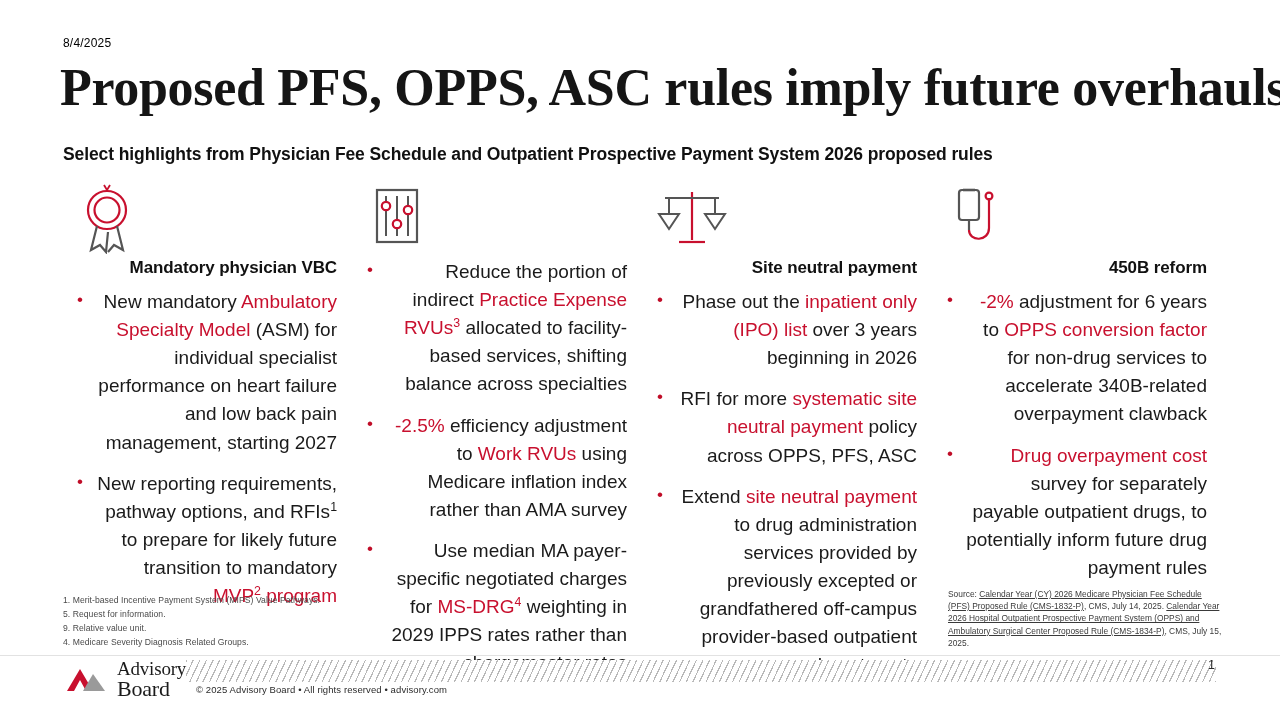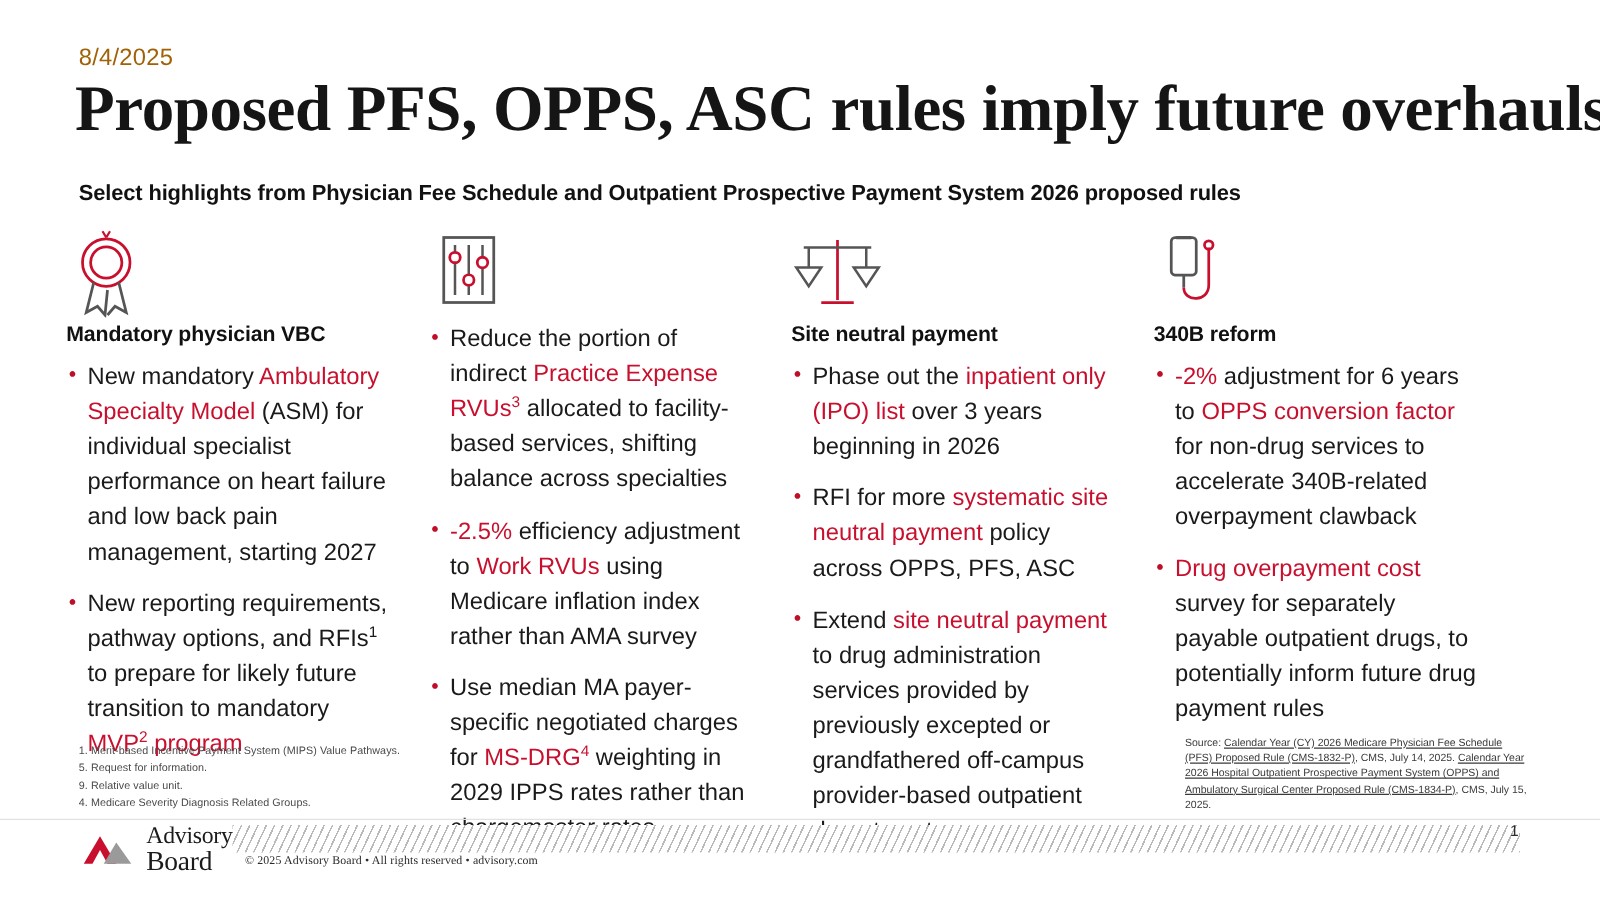--- a/index.html
+++ b/index.html
@@ -16,22 +16,22 @@
     position: relative;
   }
   .slide {
     position: absolute;
     inset: 0;
   }
   .date {
     position: absolute;
     left: 63px;
     top: 36px;
-    font-size: 19px;
-    color: #a16207;
+    font-size: 12px;
+    color: #000000;
     letter-spacing: 0.2px;
   }
   .title {
     position: absolute;
     left: 60px;
     top: 58px;
     font-family: "Liberation Serif", serif;
     font-size: 52px;
     font-weight: 700;
     color: #151515;
@@ -43,25 +43,26 @@
     left: 63px;
     top: 144px;
     font-size: 17.5px;
     font-weight: bold;
     color: #111111;
     letter-spacing: -0.1px;
     white-space: nowrap;
   }
   .columns {
     position: absolute;
-    left: 53px;
+    left: 75px;
     top: 180px;
     width: 1160px;
     display: flex;
     gap: 0px;
+    text-align: right;
   }
   .col {
     width: 290px;
     box-sizing: border-box;
     padding-right: 28px;
   }
   .icon-box {
     height: 78px;
     display: flex;
     align-items: center;
@@ -171,21 +172,21 @@
   .logo-text .l2 {
     font-family: "Liberation Serif", serif;
     font-size: 22px;
     color: #1b1b1b;
     letter-spacing: -0.2px;
   }
   .copyright {
     position: absolute;
     left: 196px;
     top: 684px;
-    font-family: Liberation Serif, serif;
+    font-family: Liberation Sans, sans-serif;
     font-size: 9.5px;
     color: #2b2b2b;
     letter-spacing: 0.1px;
   }
   .page-num {
     position: absolute;
     left: 1208px;
     top: 658px;
     font-size: 12.5px;
     color: #2b2b2b;
@@ -275,21 +276,21 @@
     <div class="col">
       <div class="icon-box">
         <svg width="64" height="70" viewBox="0 0 64 70">
           <rect x="14" y="6" width="20" height="30" rx="3" fill="none" stroke="#555" stroke-width="2.2"></rect>
           <line x1="18" y1="6" x2="30" y2="6" stroke="#555" stroke-width="2.6"></line>
           <path d="M24 36 L24 46" stroke="#555" stroke-width="2.2" fill="none"></path>
           <path d="M24 46 C24 58 44 58 44 44 L44 14" stroke="#c8102e" stroke-width="2.2" fill="none"></path>
           <circle cx="44" cy="12" r="3.4" fill="none" stroke="#c8102e" stroke-width="2.2"></circle>
         </svg>
       </div>
-      <div class="col-heading">340B reform</div>
+      <div class="col-heading">450B reform</div>
       <ul class="bullets">
         <li><span class="red">-2%</span> adjustment for 6 years to <span class="red">OPPS conversion factor</span> for non-drug services to accelerate 340B-related overpayment clawback</li>
         <li><span class="red">Drug overpayment cost</span> survey for separately payable outpatient drugs, to potentially inform future drug payment rules</li>
       </ul>
     </div>
 
   </div>
 
   <div class="footnotes">
     <div>1.  Merit-based Incentive Payment System (MIPS) Value Pathways.</div>

